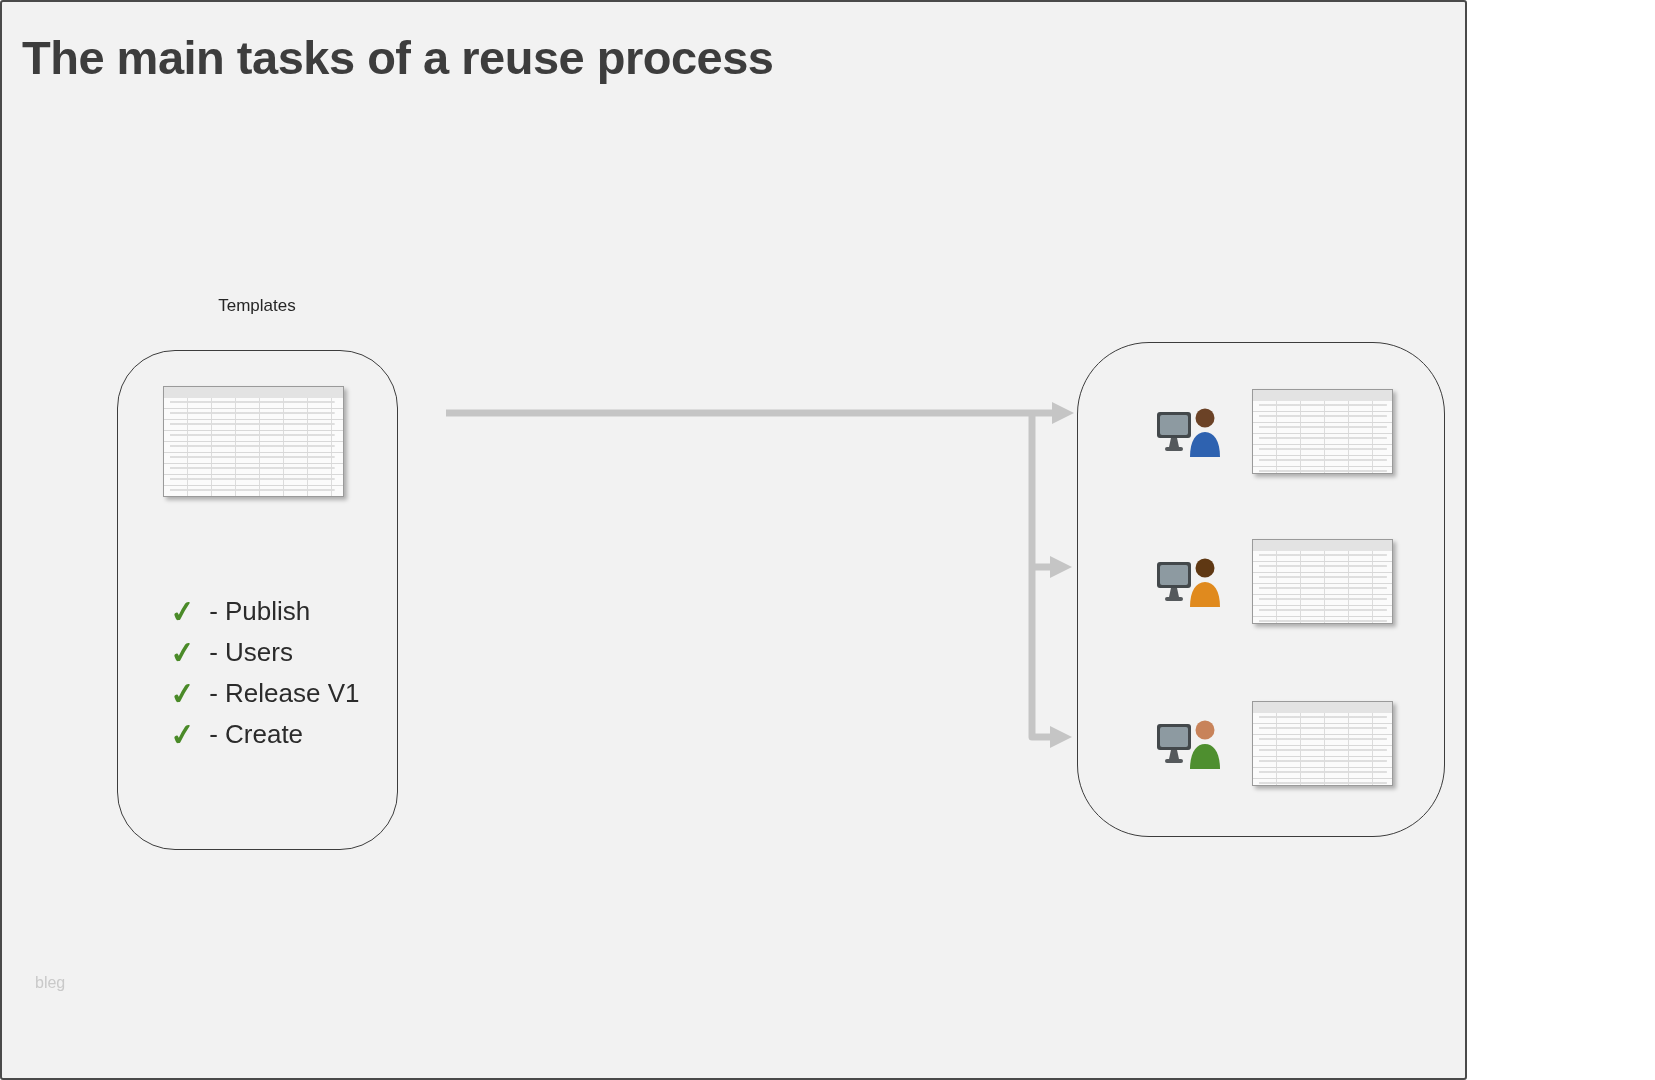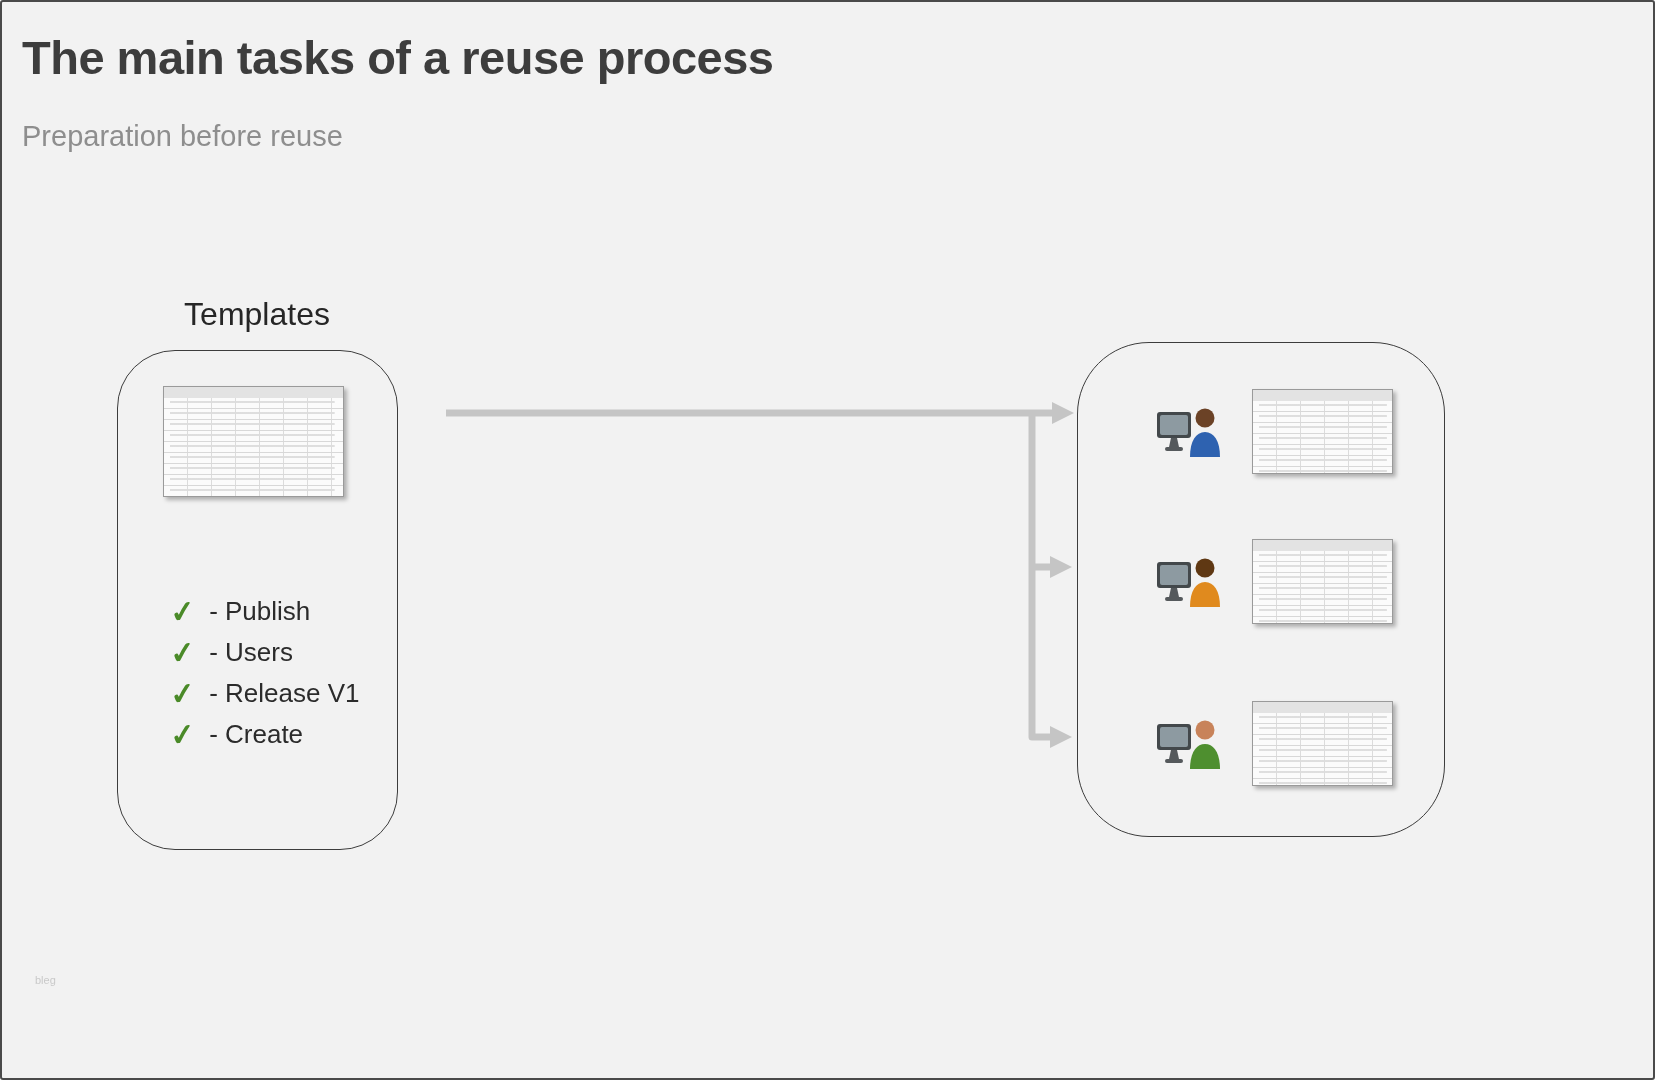--- a/index.html
+++ b/index.html
@@ -1,20 +1,20 @@
 <!DOCTYPE html>
 <html><head>
 <meta charset="utf-8">
 <style>
   * { margin:0; padding:0; box-sizing:border-box; }
   html,body { background:#ffffff; font-family:"Liberation Sans", sans-serif; }
 
   .slide {
     position:relative;
-    width:1655px; height:1080px;
+    width:1467px; height:1080px;
     background:#f2f2f2;
     border:2px solid #4a4a4a;
     border-radius:3px;
     overflow:hidden;
     padding-left:44px;
   }
 
   
   .title {
     position:absolute; left:20px; top:28px;
@@ -26,21 +26,21 @@
     font-size:29px; font-weight:400; color:#8e8e8e;
   }
   .logo {
     position:absolute; right:26px; top:24px;
     width:118px; height:118px;
   }
 
   
   .group-label {
     position:absolute; top:294px;
-    font-size:32px; color:#262626; text-align:center;
+    font-size:17px; color:#262626; text-align:center;
   }
   .templates-label { left:115px; width:280px; }
   .users-label { left:1075px; width:368px; }
 
   
   .templates-box {
     position:absolute; left:115px; top:348px;
     width:281px; height:500px;
     border:1.6px solid #3d3d3d; border-radius:58px;
   }
@@ -98,30 +98,29 @@
     position:absolute; left:78px;
     display:flex; align-items:center; gap:30px;
   }
   .user-row.r0 { top:46px; }
   .user-row.r1 { top:196px; }
   .user-row.r2 { top:358px; }
 
   
   .footer-note {
     position:absolute; left:33px; top:972px;
-    font-size:11px; color:#c9c9c9;
+    font-size:16px; color:#c9c9c9;
   }
 </style>
 </head>
 <body>
 
 <div class="slide">
 
   <h1 class="title">The main tasks of a reuse process</h1>
-  <h2 class="subtitle">Preparation before reuse</h2>
 
 
   <div class="group-label templates-label">Templates</div>
 
   <div class="templates-box">
     <div class="mini-sheet large"></div>
     <ul class="checklist">
       <li>
         <span class="check">✓</span>
         <span>- Publish</span>

